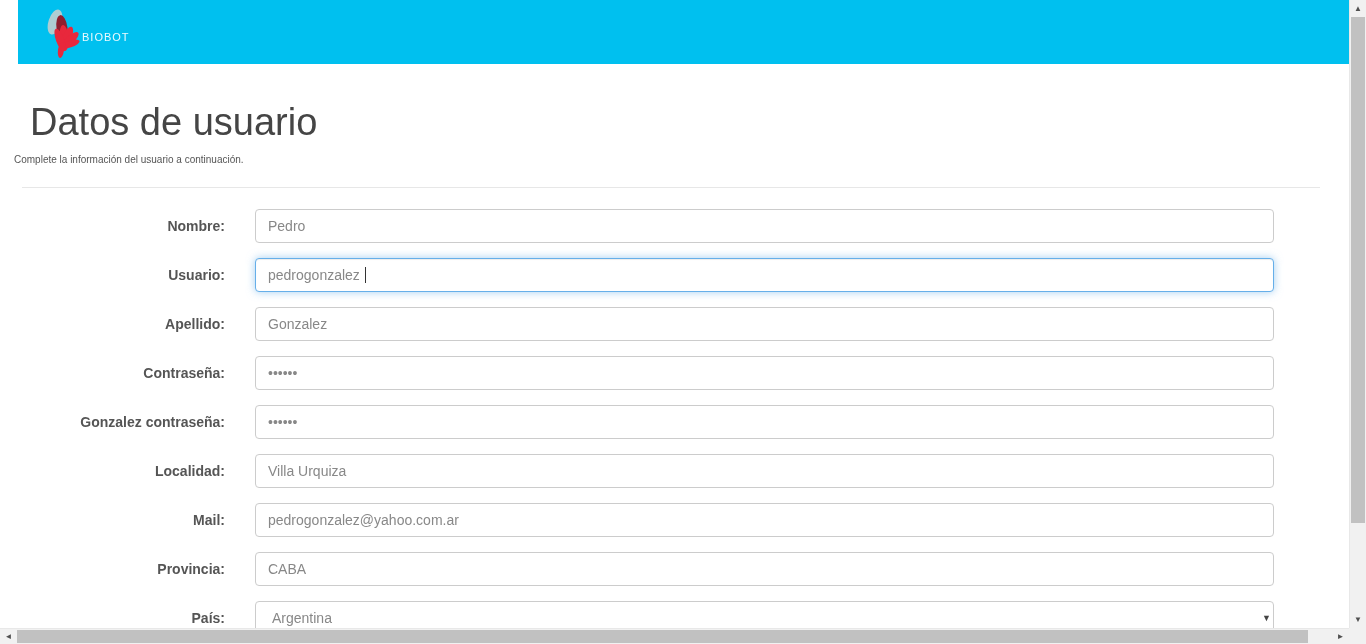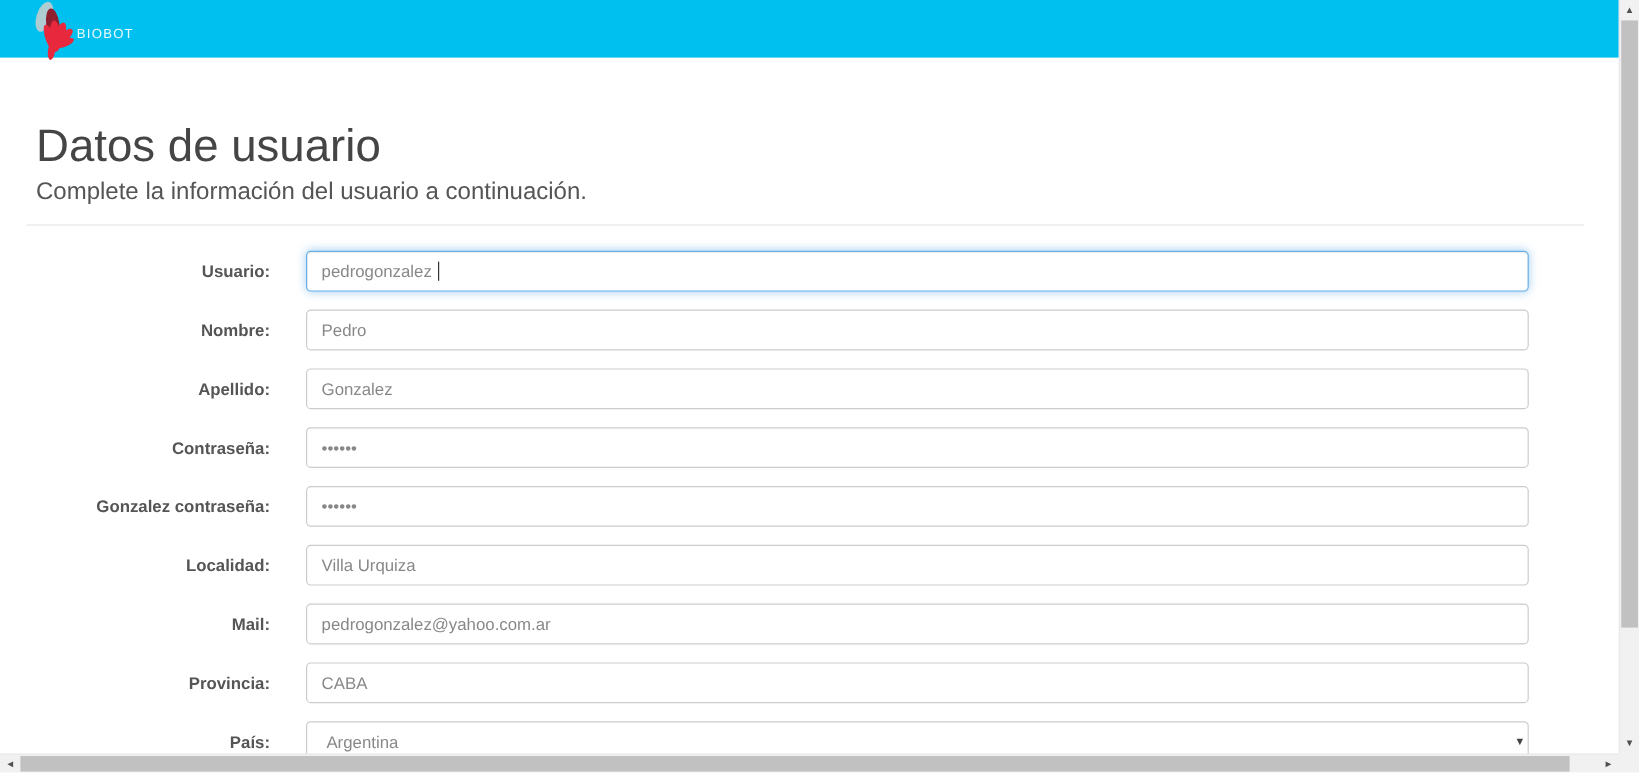--- a/index.html
+++ b/index.html
@@ -10,23 +10,23 @@
     position: relative;
     width: 1366px;
     height: 644px;
     background: #ffffff;
     overflow: hidden;
   }
 
   
   .header {
     position: absolute;
-    top: 0; left: 0;
+    top: 0; left: 18px;
     width: 1349px;
-    height: 48px;
+    height: 64px;
     background: #00c0ef;
     display: flex;
     align-items: center;
   }
   .logo-wrap {
     display: flex;
     align-items: center;
     margin-left: 28px;
   }
   .logo-svg { width: 34px; height: 52px; margin-top: 4px; }
@@ -42,22 +42,22 @@
   
   .main { position: absolute; top: 64px; left: 0; width: 1349px; }
   .page-title {
     margin: 40px 0 0 30px;
     font-size: 38px;
     font-weight: 400;
     color: #454545;
     line-height: 36px;
   }
   .page-subtitle {
-    margin: 10px 0 0 30px;
-    font-size: 20px;
+    margin: 10px 0 0 14px;
+    font-size: 10px;
     color: #555555;
     line-height: 20px;
   }
   .divider {
     border: none;
     border-top: 1px solid #e7e7e7;
     margin: 17px 29px 0 22px;
     height: 0;
   }
 
@@ -220,31 +220,31 @@
   </div>
 
   <div class="main">
     <h1 class="page-title">Datos de usuario</h1>
     <div class="page-subtitle">Complete la información del usuario a continuación.</div>
     <hr class="divider">
 
     <div class="form">
 
       <div class="form-row">
+        <label class="form-label">Nombre:</label>
+        <div class="input-wrap">
+          <input type="text" class="text-input" value="Pedro" style="">
+        </div>
+      </div>
+
+      <div class="form-row">
         <label class="form-label">Usuario:</label>
         <div class="input-wrap">
           <input type="text" class="text-input focused" value="pedrogonzalez" style="">
           <div class="caret"></div>
-        </div>
-      </div>
-
-      <div class="form-row">
-        <label class="form-label">Nombre:</label>
-        <div class="input-wrap">
-          <input type="text" class="text-input" value="Pedro" style="">
         </div>
       </div>
 
       <div class="form-row">
         <label class="form-label">Apellido:</label>
         <div class="input-wrap">
           <input type="text" class="text-input" value="Gonzalez" style="">
         </div>
       </div>
 

